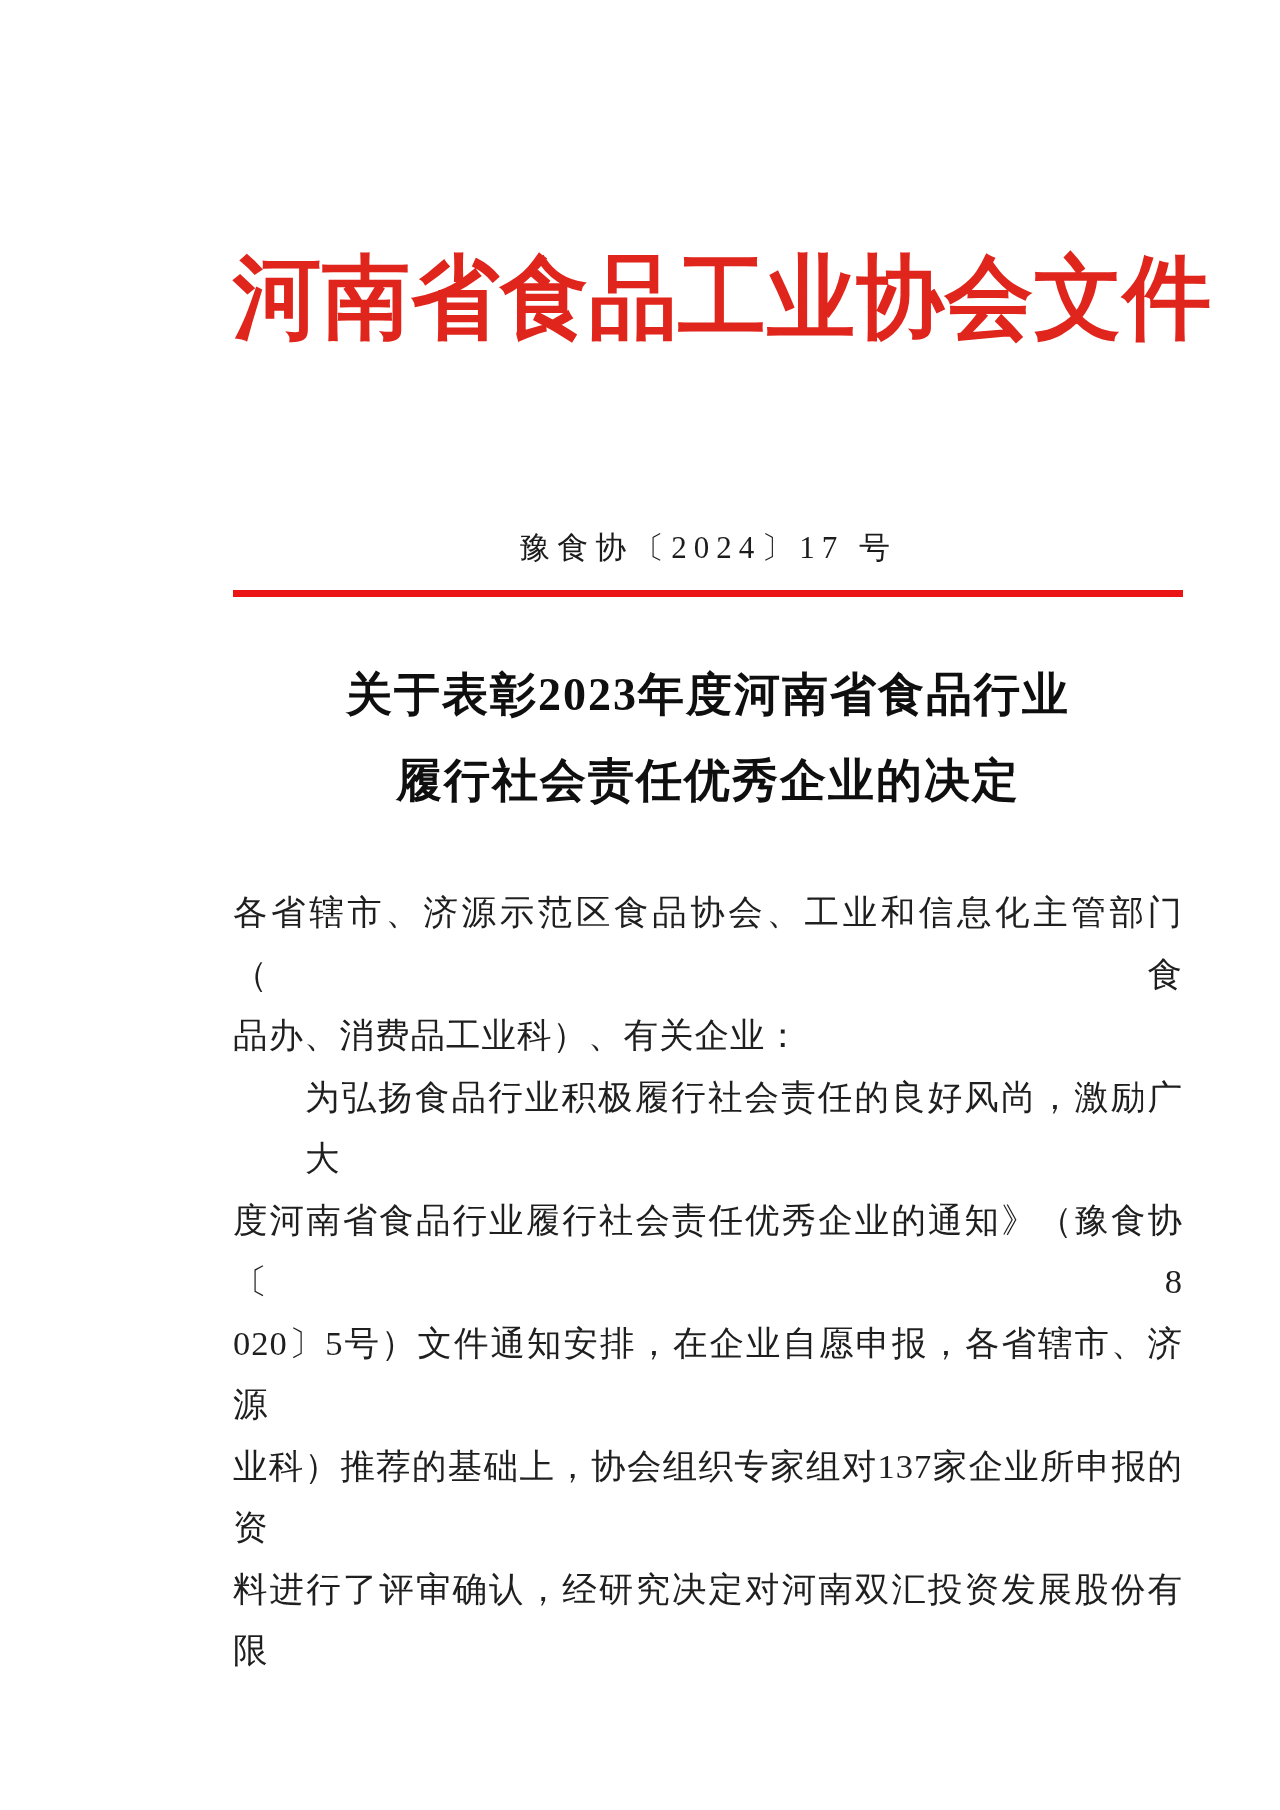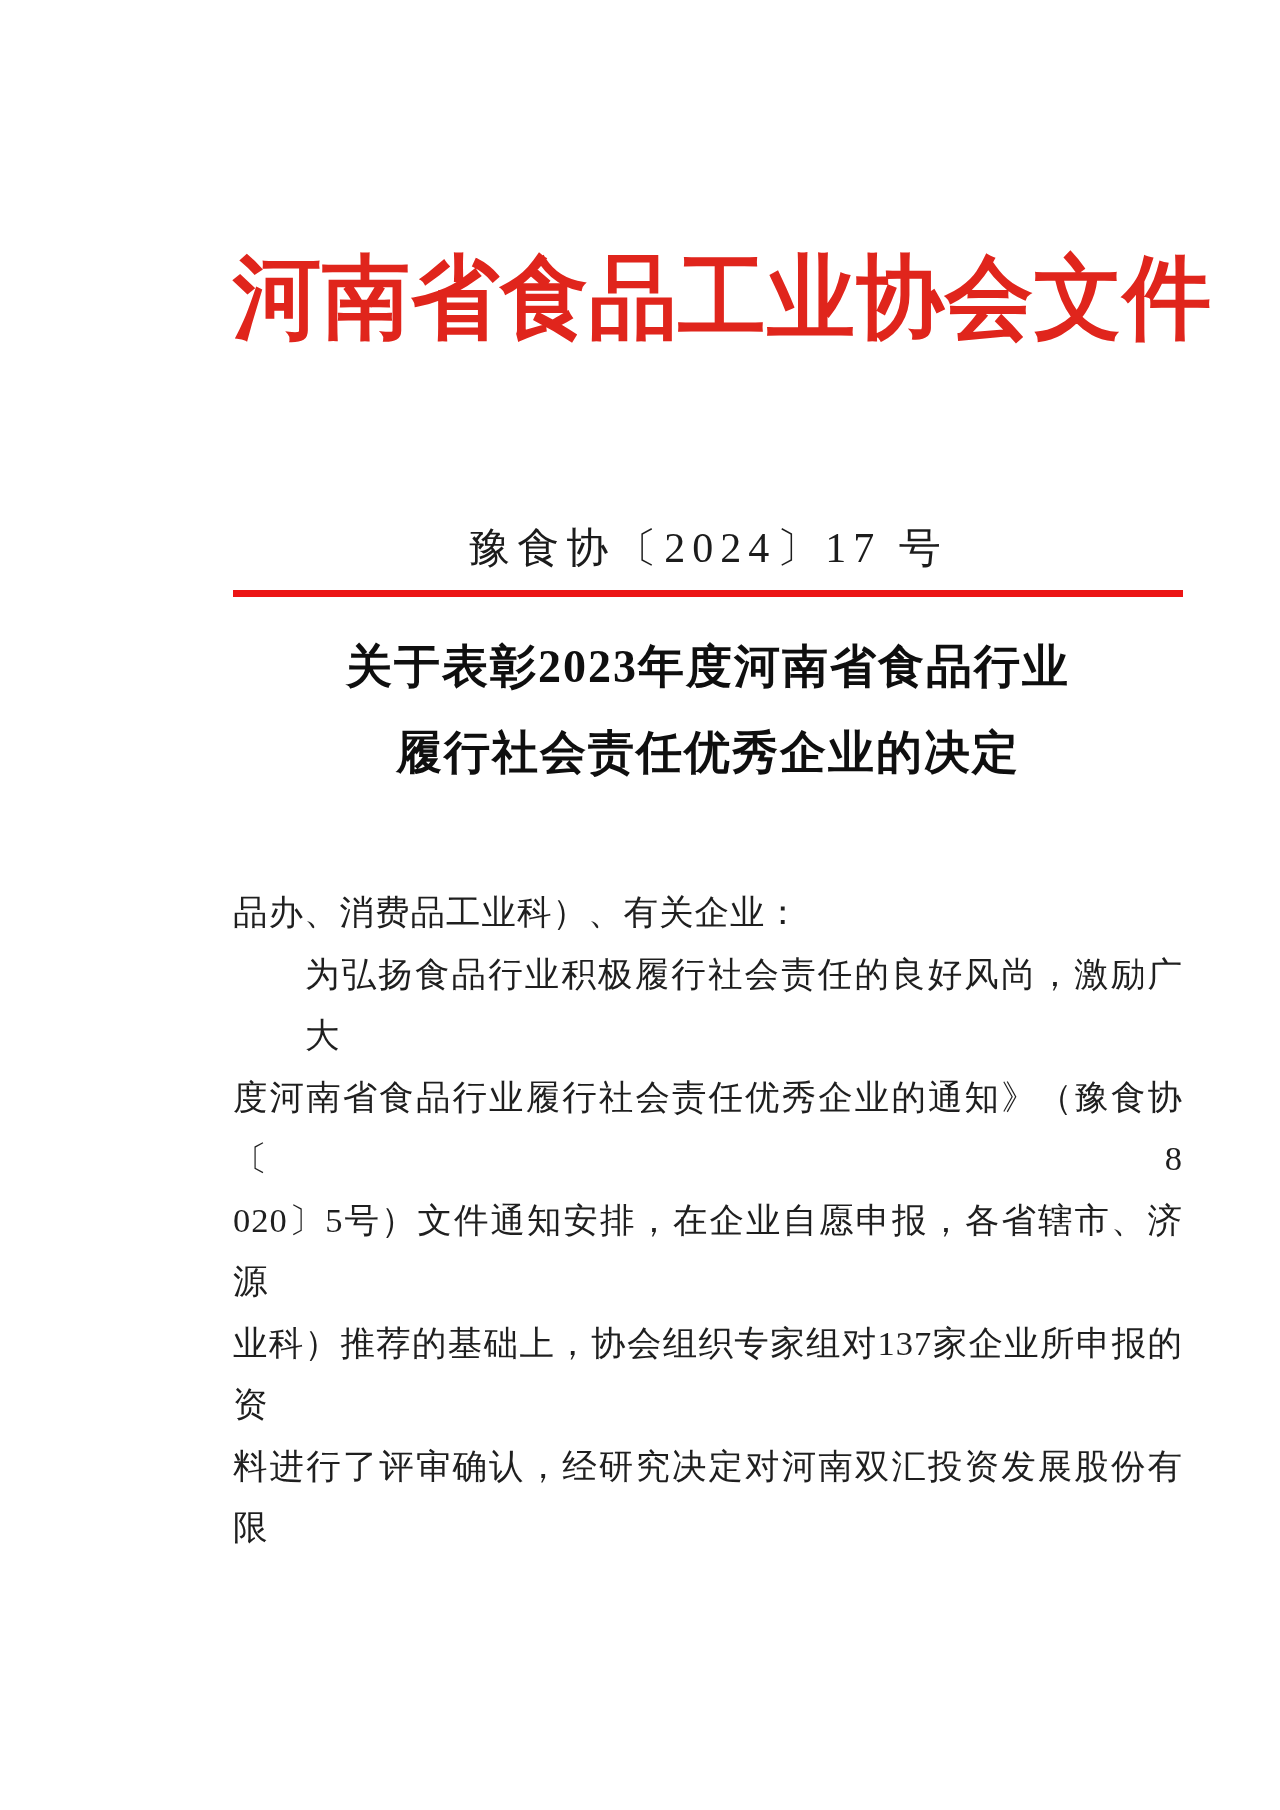--- a/index.html
+++ b/index.html
@@ -28,32 +28,32 @@
     text-align: justify;
     text-align-last: justify;
     white-space: nowrap;
     letter-spacing: 1px;
     transform: scaleY(1.04);
     transform-origin: top center;
   }
   .doc-number {
     top: 527px;
     text-align: center;
-    font-size: 42px;
+    font-size: 31px;
     line-height: 42px;
     letter-spacing: 7px;
     color: #1c1c1c;
   }
   .red-rule {
     top: 590px;
     height: 7px;
     background: #ec1515;
   }
   .doc-title {
-    top: 624px;
+    top: 652px;
     text-align: center;
     font-weight: bold;
     font-size: 46px;
     line-height: 86px;
     letter-spacing: 2px;
     color: #0f0f0f;
   }
   .body-text {
     top: 882px;
     font-size: 34.5px;
@@ -82,20 +82,21 @@
   <div class="content-col doc-number">豫食协〔2024〕17 号</div>
 
   <div class="content-col red-rule"></div>
 
   <div class="content-col doc-title">
     <div>关于表彰2023年度河南省食品行业</div>
     <div>履行社会责任优秀企业的决定</div>
   </div>
 
   <div class="content-col body-text">
+    <div class="bline fill">各省辖市、济源示范区食品协会、工业和信息化主管部门（食</div>
     <div class="bline">品办、消费品工业科）、有关企业：</div>
     <div class="bline fill indent">为弘扬食品行业积极履行社会责任的良好风尚，激励广大</div>
     <div class="bline fill">度河南省食品行业履行社会责任优秀企业的通知》（豫食协〔8</div>
     <div class="bline fill">020〕5号）文件通知安排，在企业自愿申报，各省辖市、济源</div>
     <div class="bline fill">业科）推荐的基础上，协会组织专家组对137家企业所申报的资</div>
     <div class="bline fill">料进行了评审确认，经研究决定对河南双汇投资发展股份有限</div>
 
   </div>
 
 </div>

